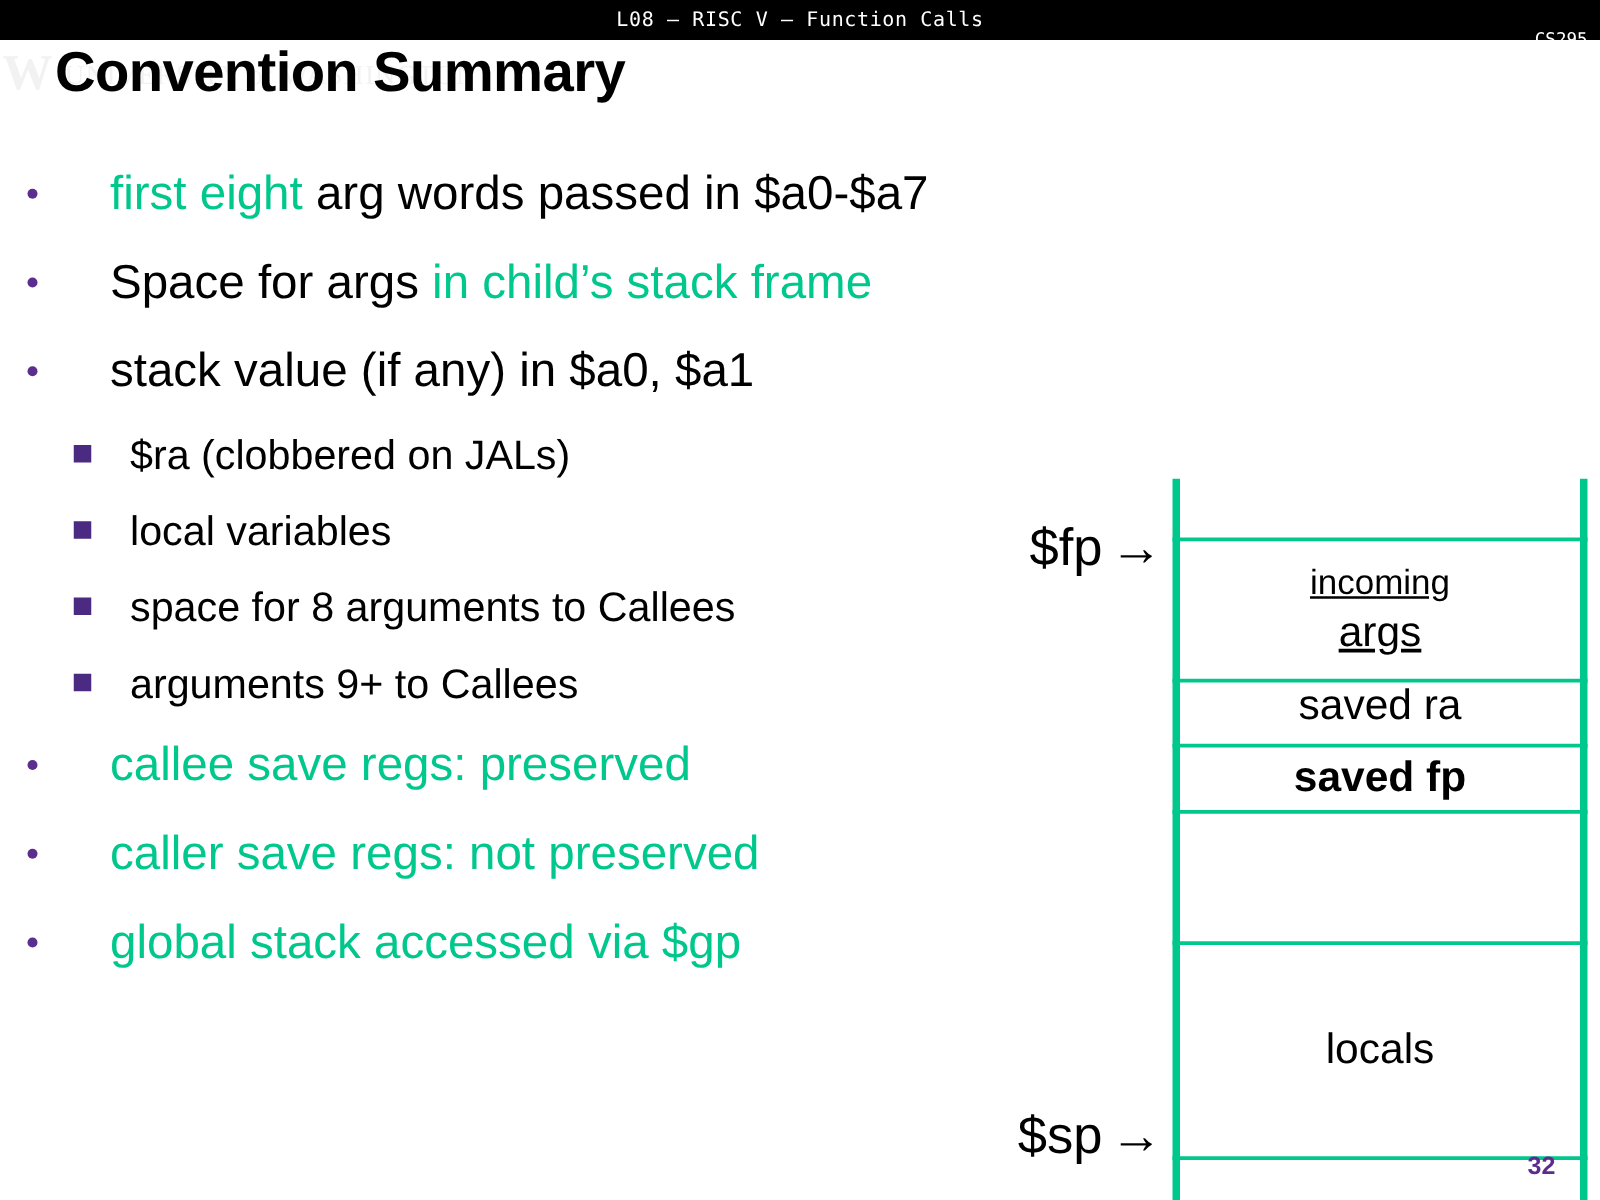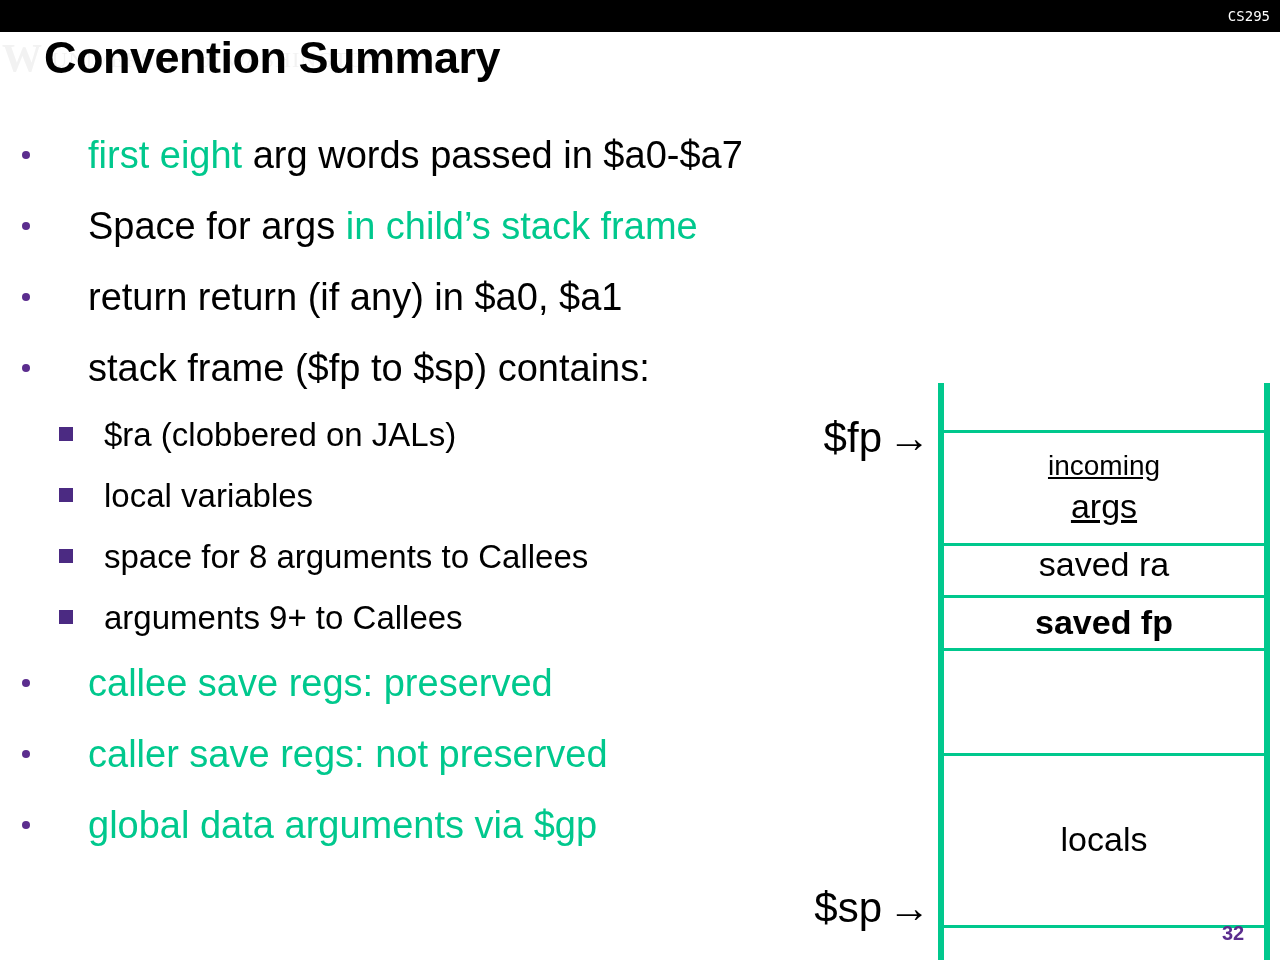--- a/index.html
+++ b/index.html
@@ -36,21 +36,21 @@
     line-height: 32px;
     text-align: center;
     color: #ffffff;
     font-family: "DejaVu Sans Mono", "Liberation Mono", monospace;
     font-size: 16px;
     letter-spacing: 0.5px;
     white-space: nowrap;
   }
   .header-right {
     position: absolute;
-    right: 10px; top: 0;
+    right: 10px; top: 16px;
     height: 32px;
     line-height: 32px;
     color: #ffffff;
     font-family: "DejaVu Sans Mono", "Liberation Mono", monospace;
     font-size: 14px;
     white-space: nowrap;
   }
 
   
   .watermark {
@@ -204,41 +204,41 @@
     font-weight: bold;
     color: #5b2d8e;
   }
 </style>
 </head>
 <body>
 
 <div id="slide">
 
   <div class="header-bar"></div>
+  <div class="header-center">L08 – RISC V – Function Calls</div>
   <div class="header-right">CS295</div>
 
   <div class="watermark">
     <span class="wm-w">W</span>
     <span class="wm-rest">UNIVERSITY of WASHINGTON</span>
   </div>
 
   <div class="slide-title">Convention Summary</div>
 
   <div class="bullet-list" id="bullet-list">
       <div class="bullet lvl1"><span class="marker"></span><span class="green">first eight </span><span class="black">arg words passed in $a0-$a7</span></div>
       <div class="bullet lvl1"><span class="marker"></span><span class="black">Space for args </span><span class="green">in child’s stack frame</span></div>
-      <div class="bullet lvl1"><span class="marker"></span><span class="black">return return (if any) in $a0, $a1</span></div>
-      <div class="bullet lvl1"><span class="marker"></span><span class="black">stack frame ($fp to $sp) contains:</span></div>
+      <div class="bullet lvl1"><span class="marker"></span><span class="black">stack value (if any) in $a0, $a1</span></div>
       <div class="bullet lvl2"><span class="marker"></span><span class="black">$ra (clobbered on JALs)</span></div>
       <div class="bullet lvl2"><span class="marker"></span><span class="black">local variables</span></div>
       <div class="bullet lvl2"><span class="marker"></span><span class="black">space for 8 arguments to Callees</span></div>
       <div class="bullet lvl2"><span class="marker"></span><span class="black">arguments 9+ to Callees</span></div>
       <div class="bullet lvl1"><span class="marker"></span><span class="green">callee save regs: preserved</span></div>
       <div class="bullet lvl1"><span class="marker"></span><span class="green">caller save regs: not preserved</span></div>
-      <div class="bullet lvl1"><span class="marker"></span><span class="green">global data arguments via $gp</span></div>
+      <div class="bullet lvl1"><span class="marker"></span><span class="green">global stack accessed via $gp</span></div>
     </div>
 
   <div class="ptr" id="ptr-fp" style="left:790px; top:414px; width:140px;">
     <span>$fp</span><span class="arrow">→</span>
   </div>
   <div class="ptr" id="ptr-sp" style="left:790px; top:884px; width:140px;">
     <span>$sp</span><span class="arrow">→</span>
   </div>
 
   <div class="frame" id="frame">

